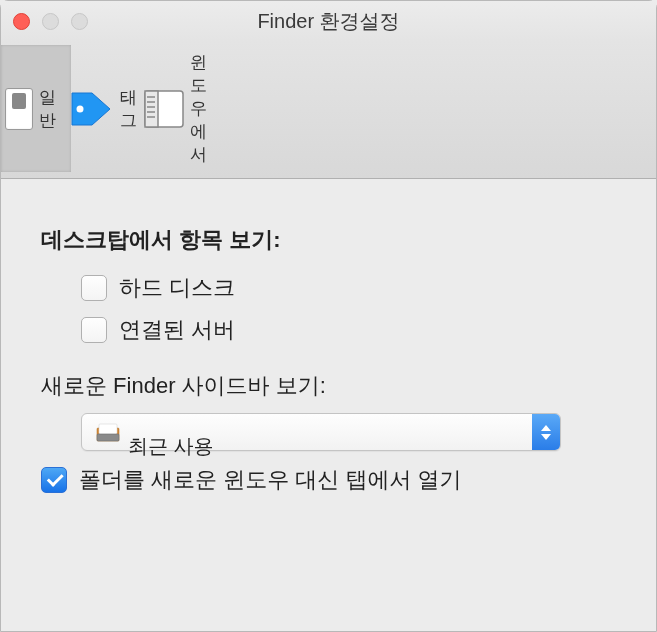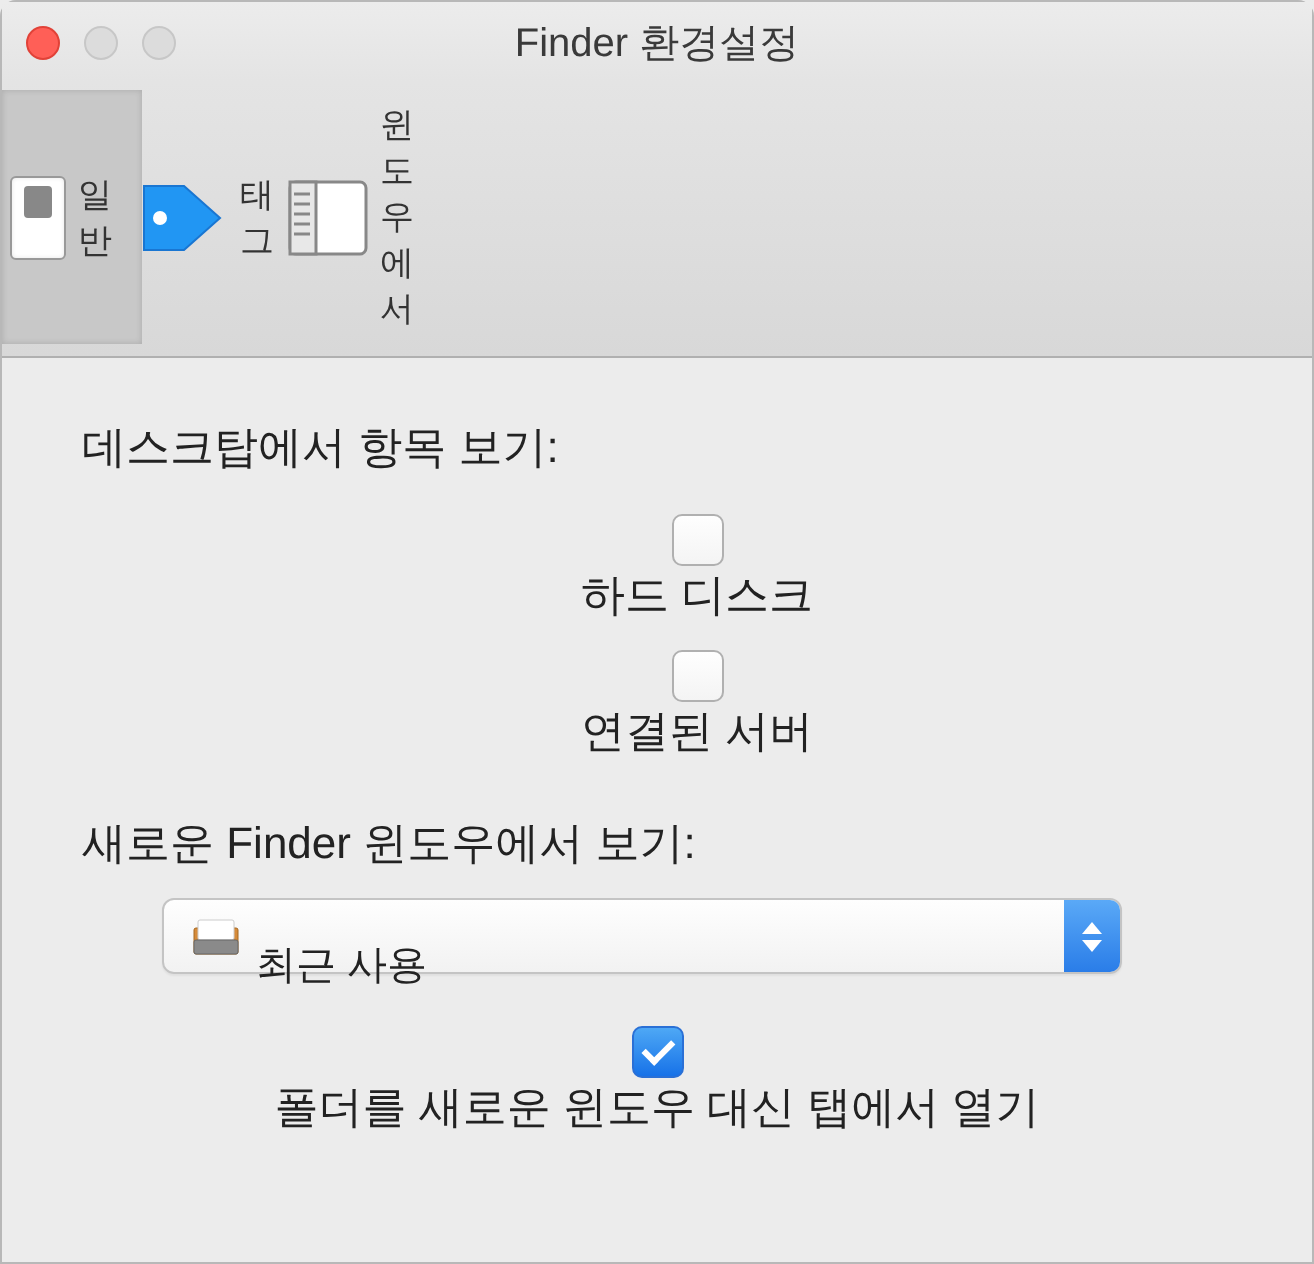--- a/index.html
+++ b/index.html
@@ -94,31 +94,32 @@
     .content {
       padding: 30px 40px;
     }
     .section-title {
       font-size: 22px;
       color: #222;
       margin-bottom: 12px;
       margin-top: 20px;
     }
     .section-title:first-child {
-      margin-top: 0;
+      margin-top: 16px;
+      font-weight: bold;
     }
     .checkbox-row {
       display: flex;
       align-items: center;
+      gap: 12px;
       padding: 6px 0 6px 40px;
-      flex-direction: column;
     }
     .checkbox-row.no-indent {
       padding-left: 0;
-      margin-top: 20px;
+      margin-top: 8px;
     }
     .checkbox {
       width: 26px;
       height: 26px;
       border-radius: 5px;
       display: flex;
       align-items: center;
       justify-content: center;
       flex-shrink: 0;
       cursor: pointer;
@@ -286,21 +287,21 @@
 
     <div class="checkbox-row">
       <div class="checkbox unchecked"></div>
       <div class="checkbox-label">하드 디스크</div>
     </div>
     <div class="checkbox-row">
       <div class="checkbox unchecked"></div>
       <div class="checkbox-label">연결된 서버</div>
     </div>
 
-    <div class="section-title">새로운 Finder 윈도우에서 보기:</div>
+    <div class="section-title">새로운 Finder 사이드바 보기:</div>
 
     <div class="dropdown">
       <div class="dropdown-icon-slot">
         <svg class="recent-icon-svg" viewBox="0 0 24 20">
           <rect x="1" y="6" width="22" height="13" rx="1" fill="#d68b3a" stroke="#a66820" stroke-width="0.5"></rect>
           <rect x="3" y="2" width="18" height="10" rx="1" fill="#fff" stroke="#ccc" stroke-width="0.5"></rect>
           <rect x="1" y="12" width="22" height="7" rx="1" fill="#8a8a8a" stroke="#666" stroke-width="0.5"></rect>
         </svg>
       </div>
       <div class="dropdown-label">최근 사용</div>

